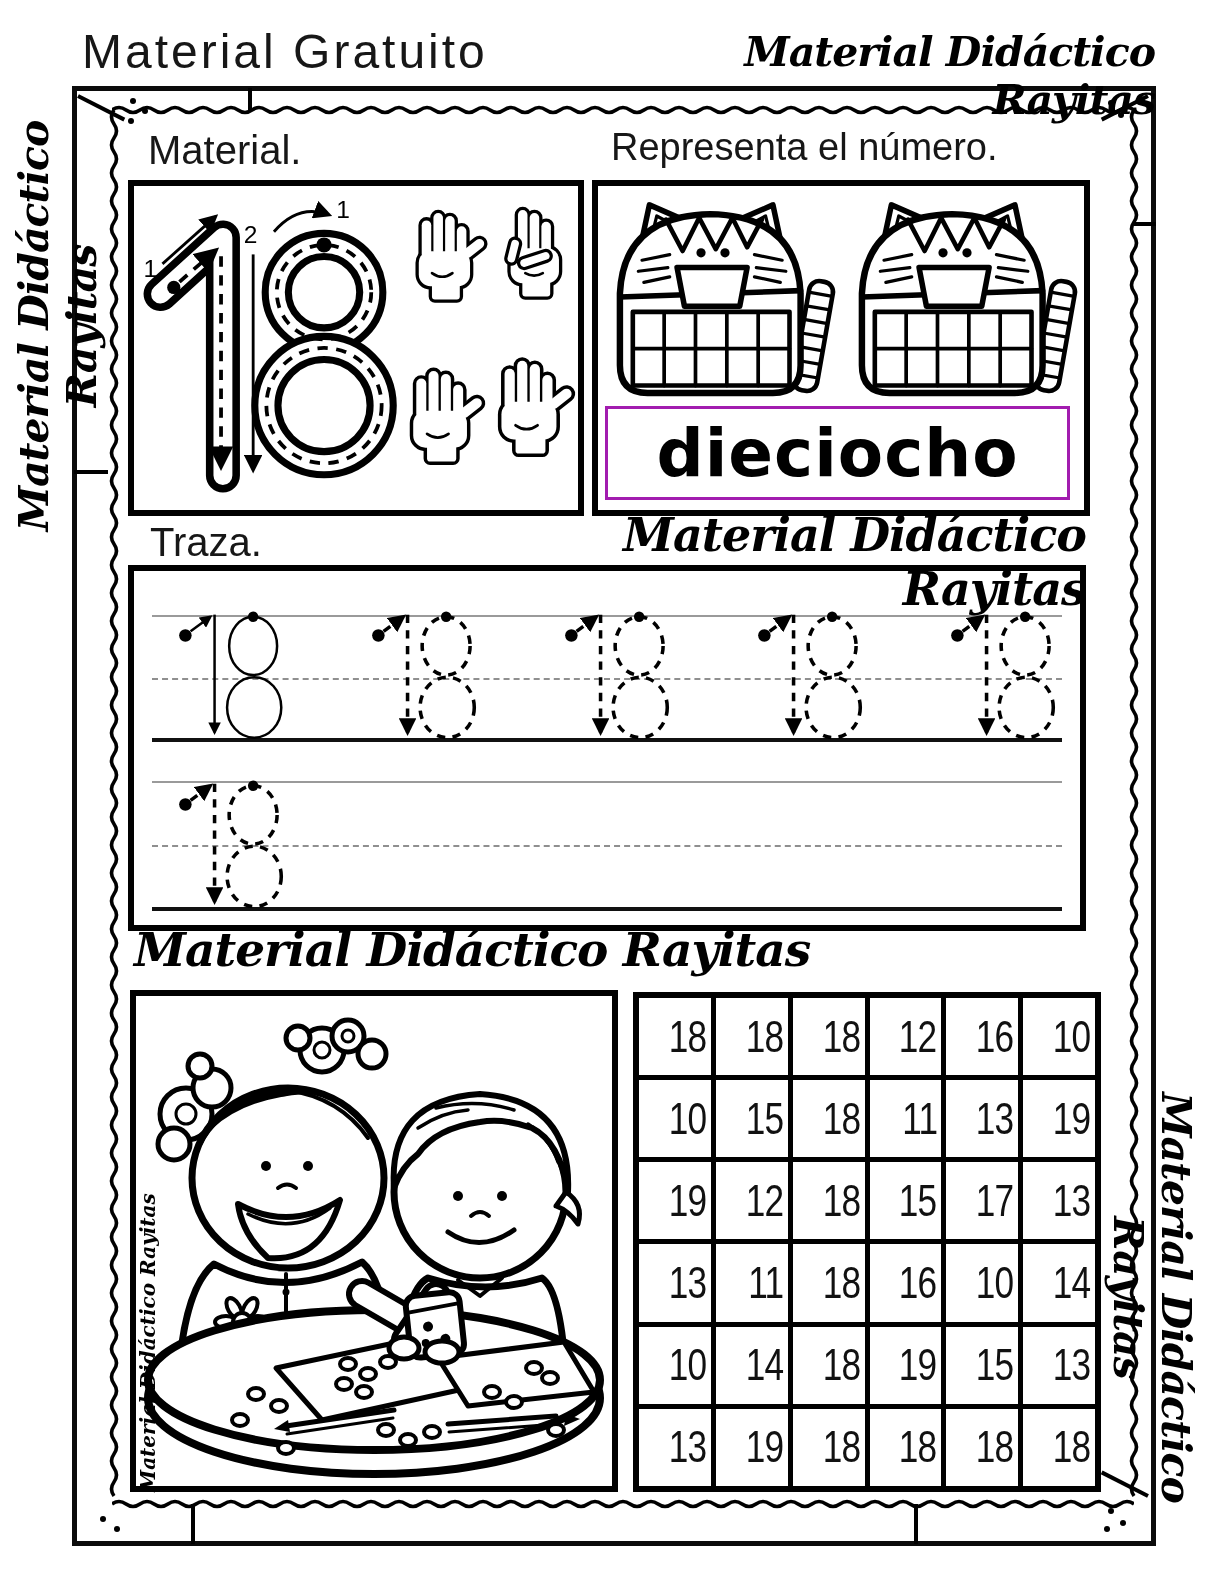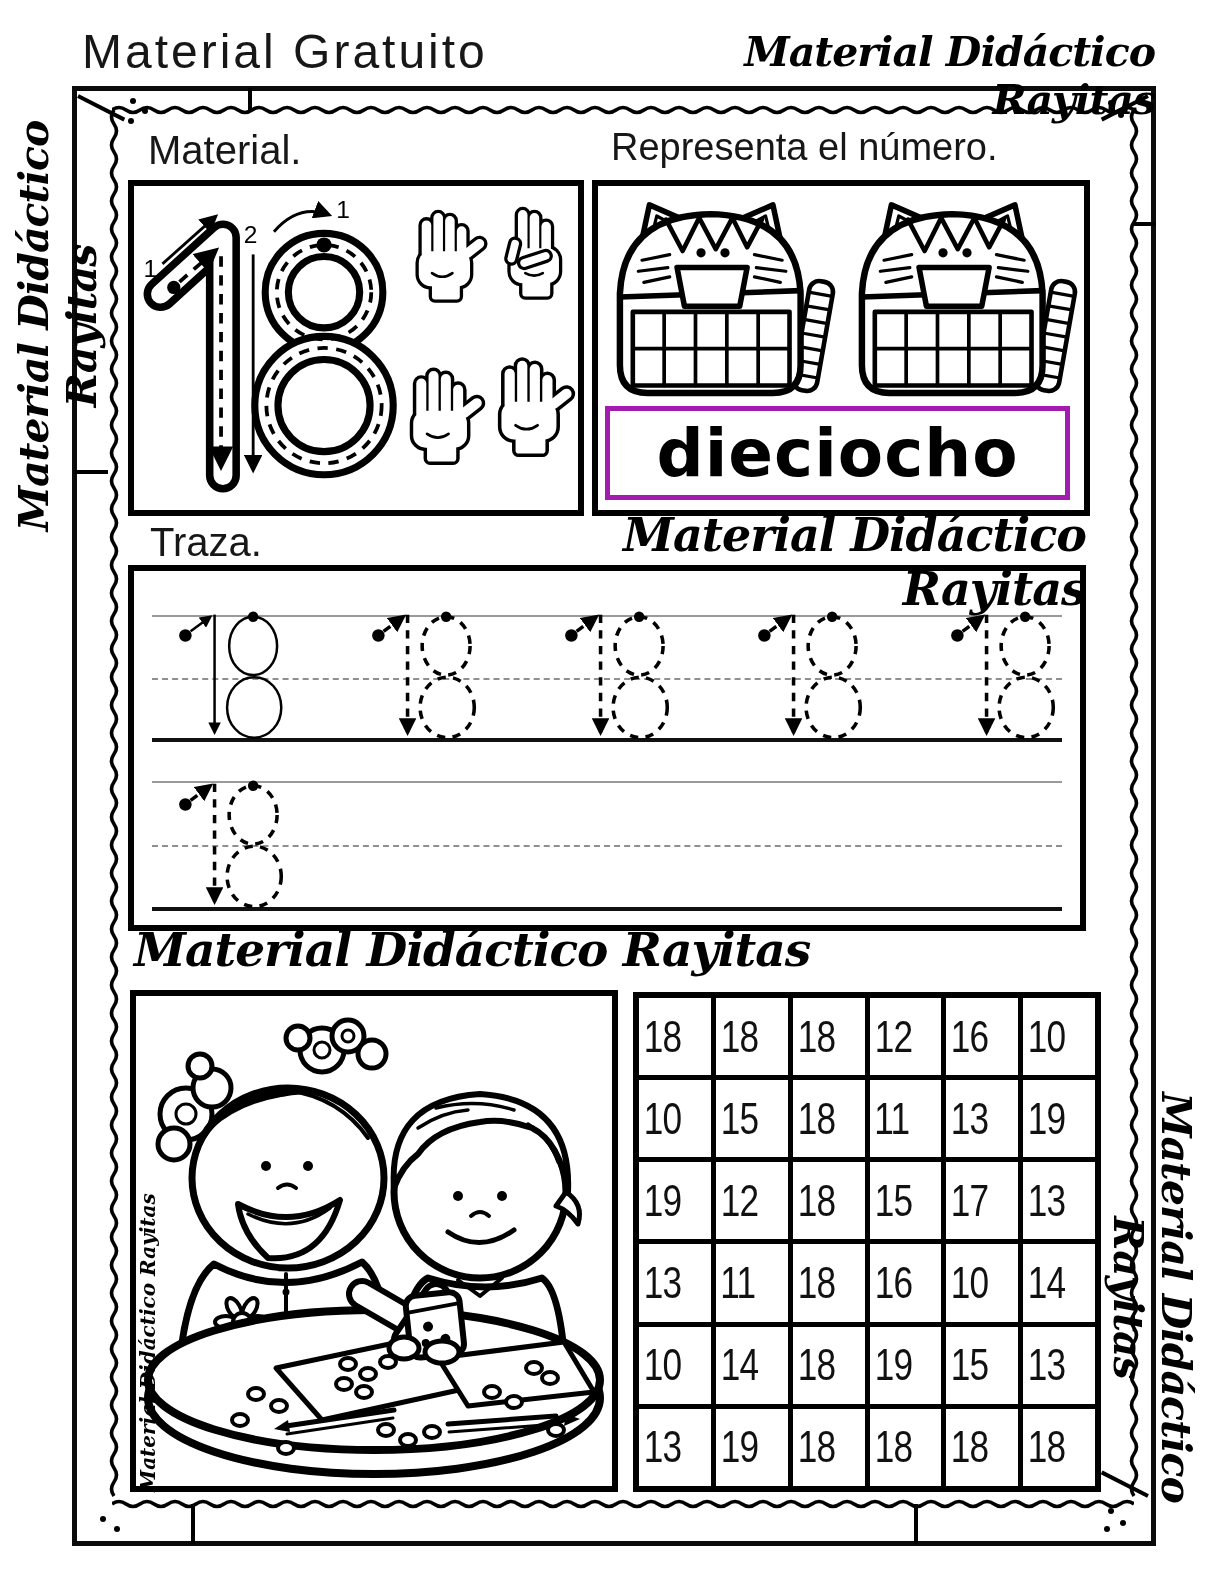--- a/index.html
+++ b/index.html
@@ -38,36 +38,36 @@
   .observa-label    { left:148px; top:128px; font-size:40px; }
   .representa-label { left:597px; top:126px; font-size:38px;margin-left:14px; }
   .traza-label      { left:150px; top:520px; font-size:40px; }
   .encuentra-label  { left:652px; top:934px; font-size:37px; }
   .traza-wm  { left:556px; top:508px; width:530px; text-align:right; font-size:46px; z-index:3; }
   .bottom-wm { left:134px; top:922px; font-size:47px; z-index:3; }
 
   
   .observa-box    { left:128px; top:180px; width:456px; height:336px; border:6px solid #000; background:#fff; }
   .representa-box { left:592px; top:180px; width:498px; height:336px; border:6px solid #000; background:#fff; }
-  .word-box { position:absolute; left:7px; right:14px; bottom:10px; height:94px; border:5px solid #a21caf;
+  .word-box { position:absolute; left:7px; right:14px; bottom:10px; height:94px; border:3px solid #a21caf;
               display:flex; align-items:center; justify-content:center; }
   .word-box span { font-family:"DejaVu Sans", sans-serif; font-weight:bold; font-size:66px; letter-spacing:1px; }
 
   .traza-box { left:128px; top:565px; width:958px; height:366px; border:6px solid #000; background:#fff; }
   .wline { position:absolute; left:18px; right:18px; }
   .wline.gray { height:2px; background:#9a9a9a; }
   .wline.mid  { border-top:2px dashed #8f8f8f; }
   .wline.base { height:4px; background:#111; }
   .trace-row { position:absolute; left:42px; display:flex; gap:70px; }
 
   .kids-box { left:130px; top:990px; width:488px; height:502px; border:6px solid #000; background:#fff; overflow:hidden; }
 
   .number-grid { left:633px; top:992px; width:468px; height:500px; background:#000; border:6px solid #000;
                  display:grid; grid-template-columns:repeat(6,1fr); grid-auto-rows:1fr; gap:5px; }
-  .ncell { background:#fff; display:flex; align-items:center; justify-content:flex-start; }
+  .ncell { background:#fff; display:flex; align-items:center; justify-content:flex-end; }
   .ncell span { font-size:44px; font-weight:400; color:#111; transform:scaleX(.8); letter-spacing:-1px; }
 
   
   .tube-b { fill:none; stroke:#000; stroke-linecap:round; stroke-linejoin:round; }
   .tube-w { fill:none; stroke:#fff; stroke-linecap:round; stroke-linejoin:round; }
   .dash   { fill:none; stroke:#000; stroke-width:4; stroke-dasharray:11 9; }
   .solidthin { fill:none; stroke:#000; stroke-width:3; }
   .lbl { font-family:"Liberation Sans", sans-serif; font-size:26px; fill:#000; }
 
   .trace18 .seg { fill:none; stroke:#000; stroke-width:3.4; stroke-dasharray:8 7; }

